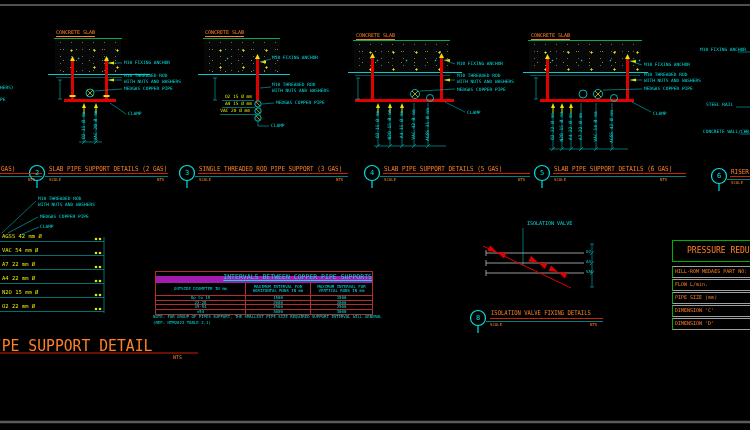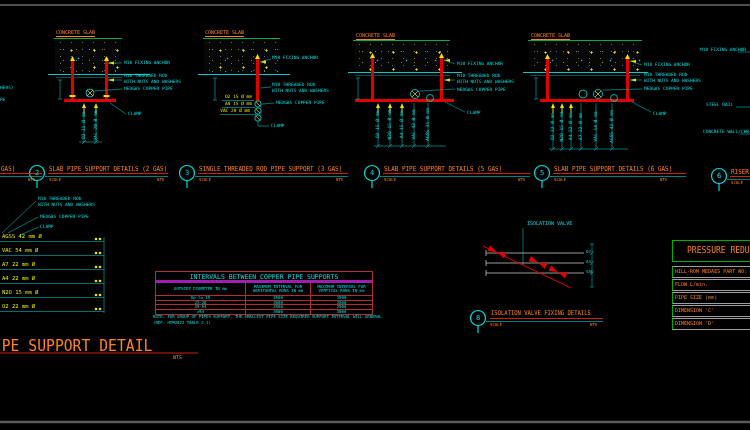--- a/index.html
+++ b/index.html
@@ -17,21 +17,21 @@
      radial-gradient(circle,#6b6b6b .5px,transparent 1px),
      radial-gradient(circle,#e6e600 .8px,transparent 1.4px),
      radial-gradient(circle,#00cccc .6px,transparent 1.1px),
      radial-gradient(circle,#8a8a3a .5px,transparent 1px);
      background-size:11px 7px,23px 17px,29px 23px,13px 11px;
      background-position:0 0,5px 3px,9px 8px,2px 5px;}
   .cslab{border-bottom:1px solid #ff8126;padding-bottom:1px;}
   
   .itbl{position:absolute;left:155px;top:271px;width:218px;border:1px solid #b03030;box-sizing:border-box;}
   .itbl *{box-sizing:border-box;}
-  .itit{height:11px;line-height:11px;text-align:center;color:#00e0e0;font-size:6.5px;border-bottom:3px solid #a21caf;}
+  .itit{height:11px;line-height:11px;text-align:right;color:#00e0e0;font-size:6.5px;border-bottom:7px solid #a21caf;text-decoration:underline;}
   .ihdr{display:flex;height:13px;border-bottom:1px solid #b03030;color:#00e0e0;font-size:4px;text-align:center;}
   .ihdr>div{display:flex;align-items:center;justify-content:center;line-height:1.1;}
   .ic1{width:90px;border-right:1px solid #b03030;}
   .ic2{width:65px;border-right:1px solid #b03030;}
   .ic3{width:61px;}
   .irow{display:flex;height:4.5px;border-bottom:1px solid #b03030;color:#00e0e0;font-size:4px;}
   .irow:last-child{border-bottom:none;}
   .irow>div{line-height:4px;text-align:center;}
   
   .ptbl{position:absolute;left:672px;top:240px;}

